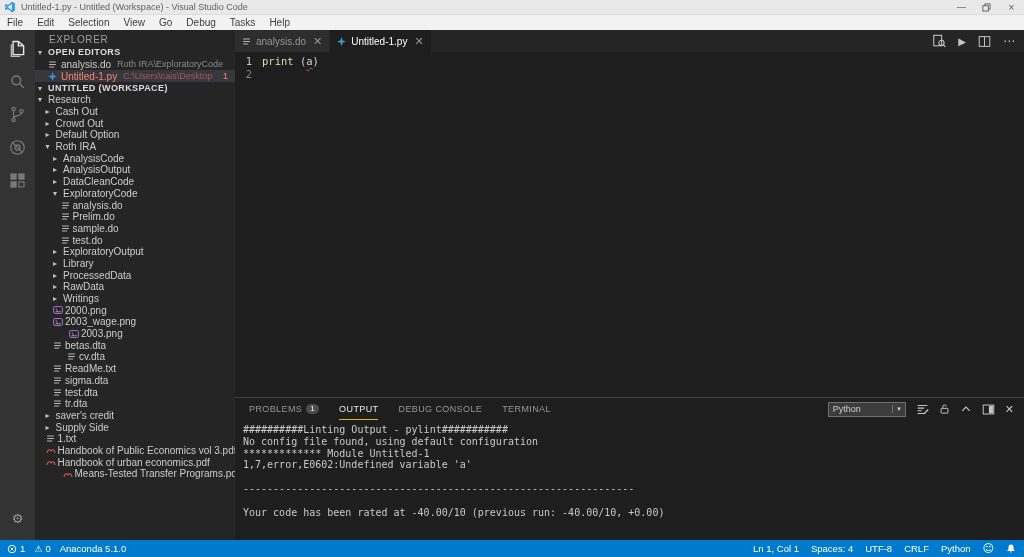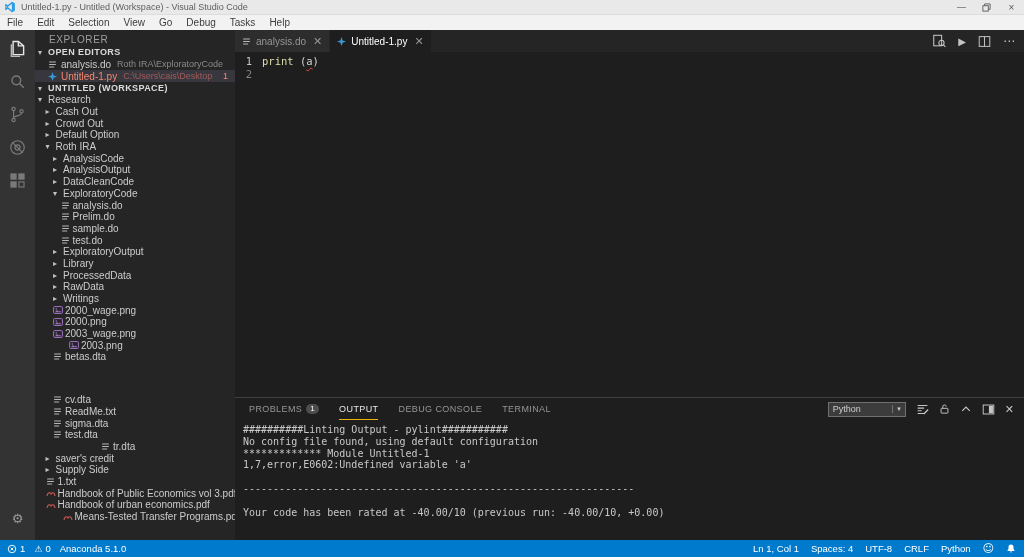--- a/index.html
+++ b/index.html
@@ -305,69 +305,57 @@
         <div class="tree-row" style="padding-left: 18px;">
           <span class="ficon">
             <span style="display: inline-flex; align-items: center;">
               <svg viewBox="0 0 16 16" width="10" height="10">
                 <rect x="1" y="2.5" width="14" height="11" rx="1.5" fill="none" stroke="#a074c4" stroke-width="1.6"></rect>
                 <circle cx="5.3" cy="6.3" r="1.3" fill="#a074c4"></circle>
                 <path d="M3 11.5l3.5-3.5 2.7 2.7 1.8-1.8 2 2.6z" fill="#a074c4"></path>
               </svg>
             </span>
           </span>
-          <span class="lbl">2000_wage.png</span>
+          <span class="lbl">2000.png</span>
         </div>
         <div class="tree-row" style="padding-left: 18px;">
           <span class="ficon">
             <span style="display: inline-flex; align-items: center;">
               <svg viewBox="0 0 16 16" width="10" height="10">
                 <rect x="1" y="2.5" width="14" height="11" rx="1.5" fill="none" stroke="#a074c4" stroke-width="1.6"></rect>
                 <circle cx="5.3" cy="6.3" r="1.3" fill="#a074c4"></circle>
                 <path d="M3 11.5l3.5-3.5 2.7 2.7 1.8-1.8 2 2.6z" fill="#a074c4"></path>
               </svg>
             </span>
           </span>
-          <span class="lbl">2000.png</span>
-        </div>
-        <div class="tree-row" style="padding-left: 18px;">
+          <span class="lbl">2003_wage.png</span>
+        </div>
+        <div class="tree-row" style="padding-left: 34px;">
           <span class="ficon">
             <span style="display: inline-flex; align-items: center;">
               <svg viewBox="0 0 16 16" width="10" height="10">
                 <rect x="1" y="2.5" width="14" height="11" rx="1.5" fill="none" stroke="#a074c4" stroke-width="1.6"></rect>
                 <circle cx="5.3" cy="6.3" r="1.3" fill="#a074c4"></circle>
                 <path d="M3 11.5l3.5-3.5 2.7 2.7 1.8-1.8 2 2.6z" fill="#a074c4"></path>
               </svg>
             </span>
           </span>
-          <span class="lbl">2003_wage.png</span>
-        </div>
-        <div class="tree-row" style="padding-left: 34px;">
-          <span class="ficon">
-            <span style="display: inline-flex; align-items: center;">
-              <svg viewBox="0 0 16 16" width="10" height="10">
-                <rect x="1" y="2.5" width="14" height="11" rx="1.5" fill="none" stroke="#a074c4" stroke-width="1.6"></rect>
-                <circle cx="5.3" cy="6.3" r="1.3" fill="#a074c4"></circle>
-                <path d="M3 11.5l3.5-3.5 2.7 2.7 1.8-1.8 2 2.6z" fill="#a074c4"></path>
-              </svg>
-            </span>
-          </span>
           <span class="lbl">2003.png</span>
         </div>
         <div class="tree-row" style="padding-left: 18px;">
           <span class="ficon">
             <span style="display: inline-flex; align-items: center;">
               <svg viewBox="0 0 16 16" width="9" height="9" stroke="#b7b7b7" fill="none" stroke-width="2">
                 <path d="M2 3.5h12M2 8h12M2 12.5h9"></path>
               </svg>
             </span>
           </span>
           <span class="lbl">betas.dta</span>
         </div>
-        <div class="tree-row" style="padding-left: 18px; margin-top: 31px;">
+        <div class="tree-row" style="padding-left: 32px;">
           <span class="ficon">
             <span style="display: inline-flex; align-items: center;">
               <svg viewBox="0 0 16 16" width="9" height="9" stroke="#b7b7b7" fill="none" stroke-width="2">
                 <path d="M2 3.5h12M2 8h12M2 12.5h9"></path>
               </svg>
             </span>
           </span>
           <span class="lbl">cv.dta</span>
         </div>
         <div class="tree-row" style="padding-left: 18px;">
@@ -393,21 +381,21 @@
         <div class="tree-row" style="padding-left: 18px;">
           <span class="ficon">
             <span style="display: inline-flex; align-items: center;">
               <svg viewBox="0 0 16 16" width="9" height="9" stroke="#b7b7b7" fill="none" stroke-width="2">
                 <path d="M2 3.5h12M2 8h12M2 12.5h9"></path>
               </svg>
             </span>
           </span>
           <span class="lbl">test.dta</span>
         </div>
-        <div class="tree-row" style="padding-left: 18px; margin-left: 48px;">
+        <div class="tree-row" style="padding-left: 18px;">
           <span class="ficon">
             <span style="display: inline-flex; align-items: center;">
               <svg viewBox="0 0 16 16" width="9" height="9" stroke="#b7b7b7" fill="none" stroke-width="2">
                 <path d="M2 3.5h12M2 8h12M2 12.5h9"></path>
               </svg>
             </span>
           </span>
           <span class="lbl">tr.dta</span>
         </div>
         <div class="tree-row" style="padding-left: 10.5px;">

